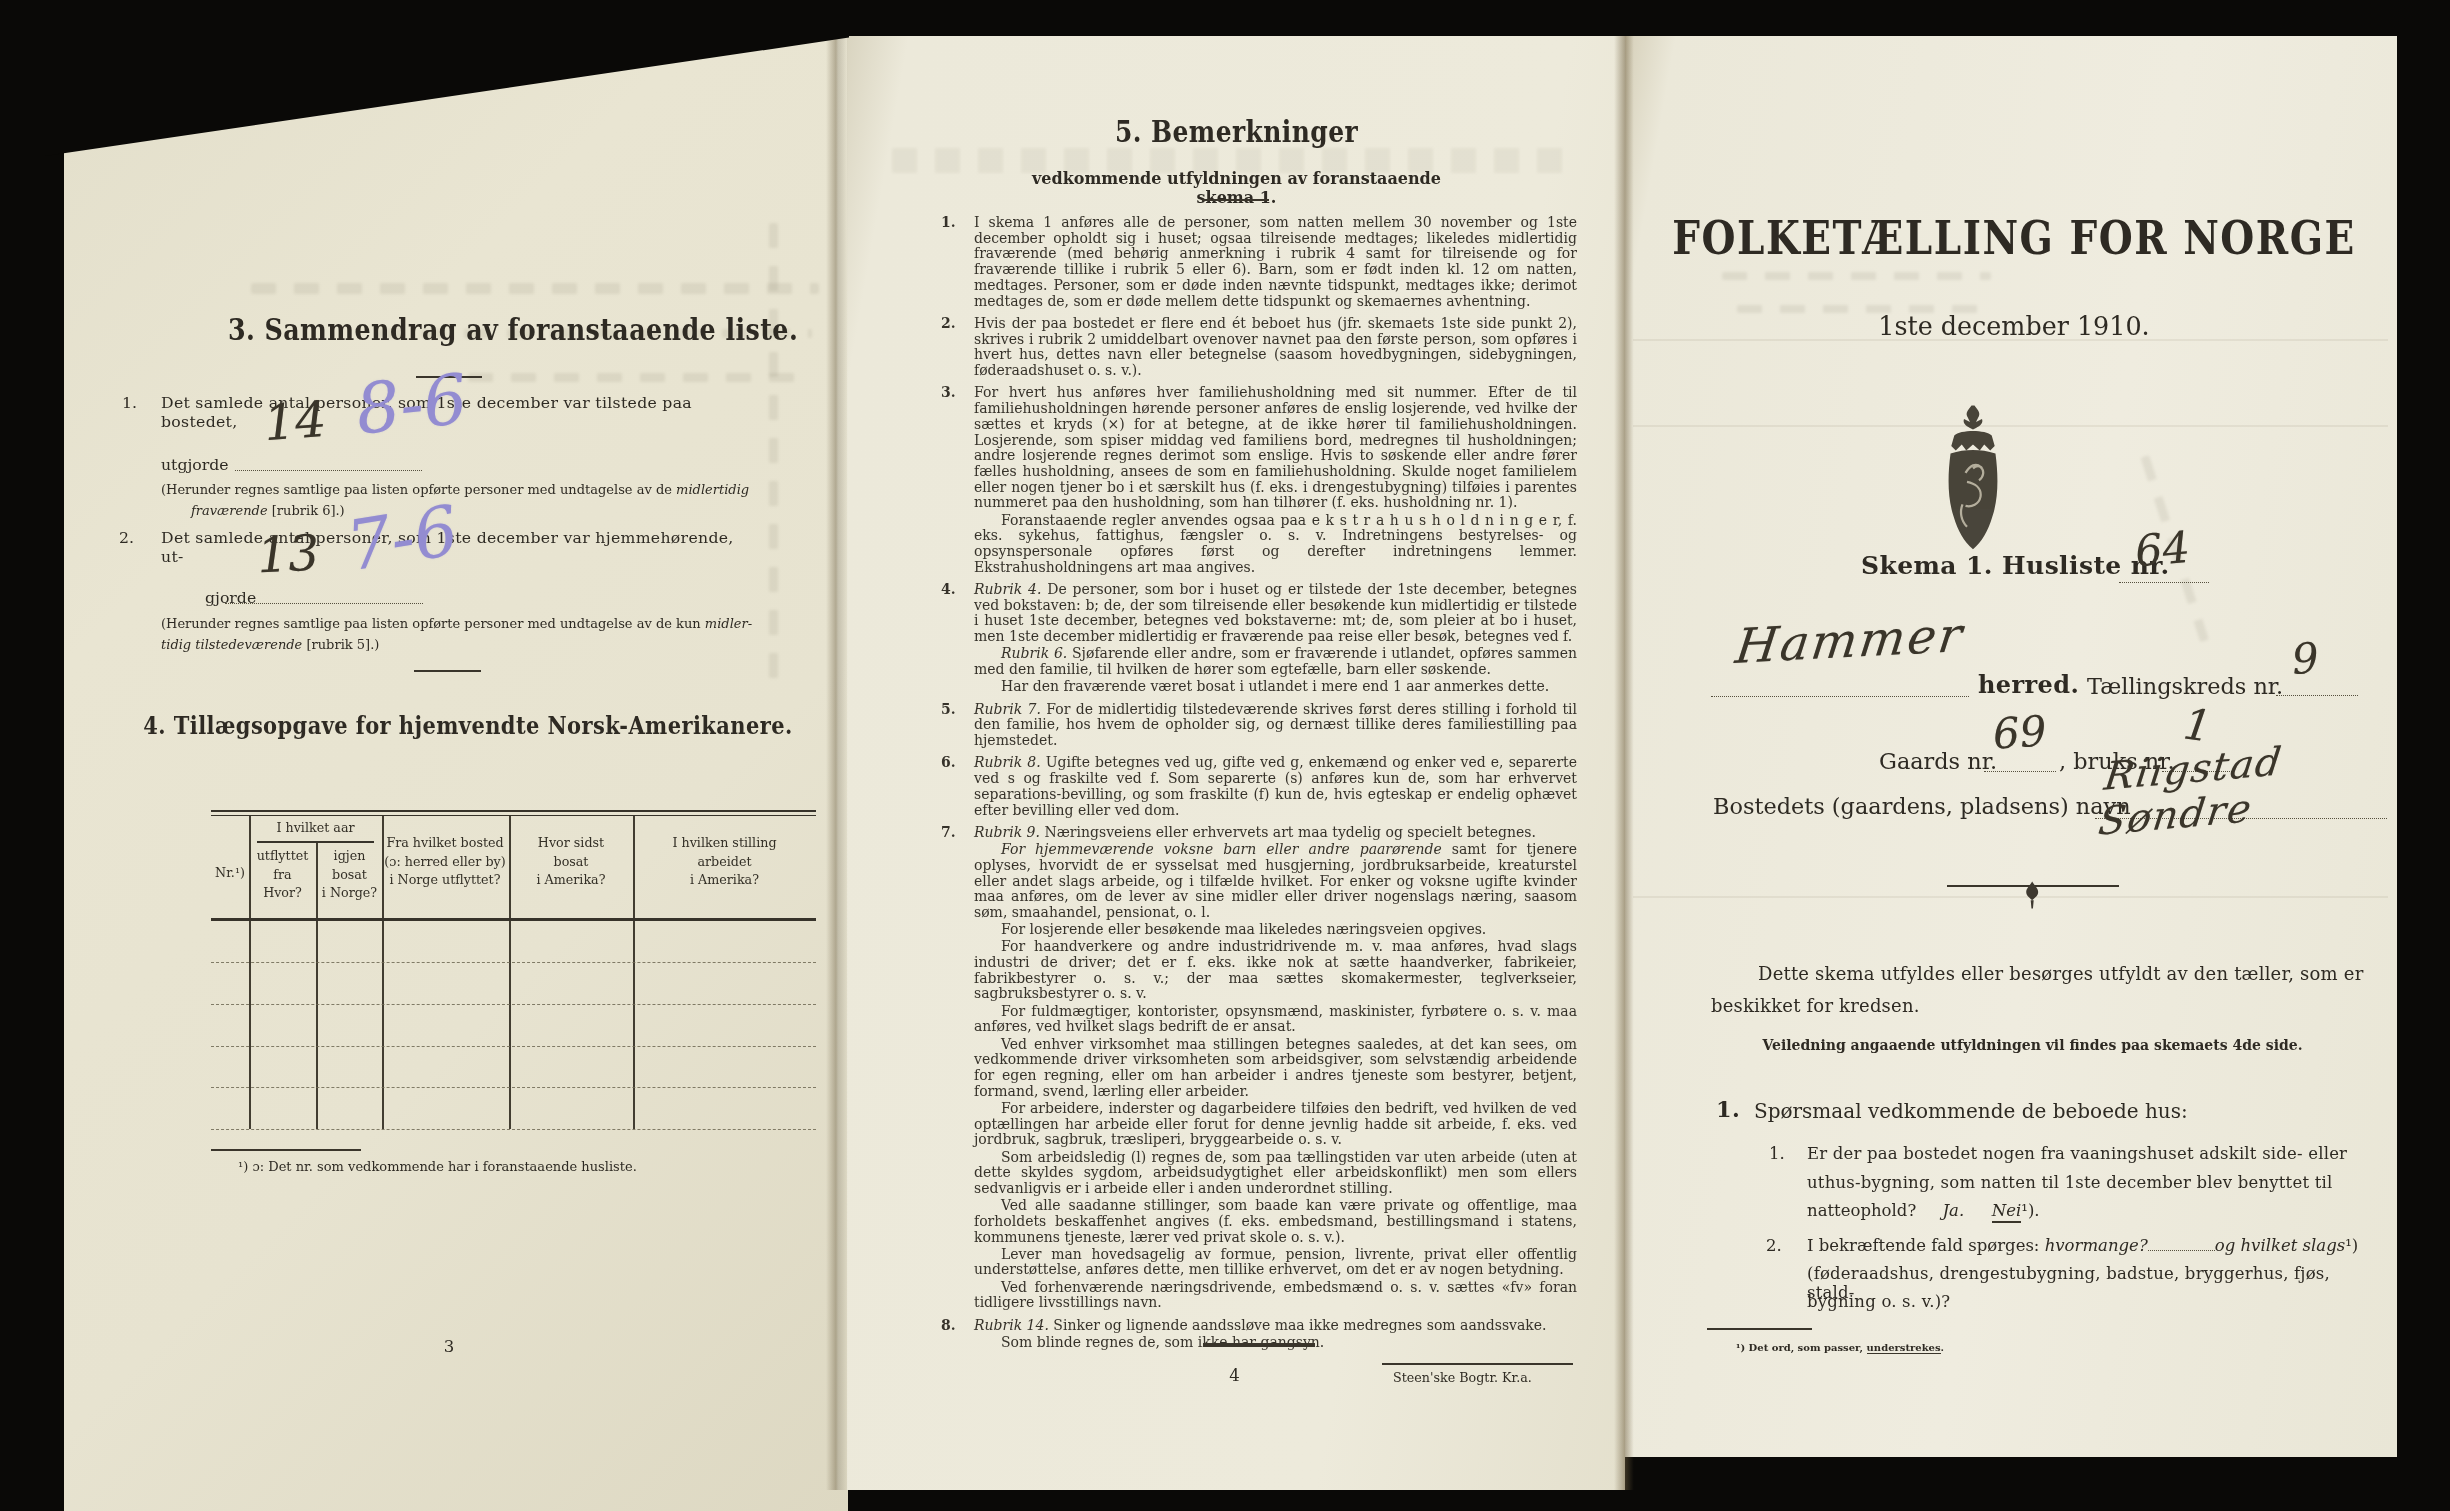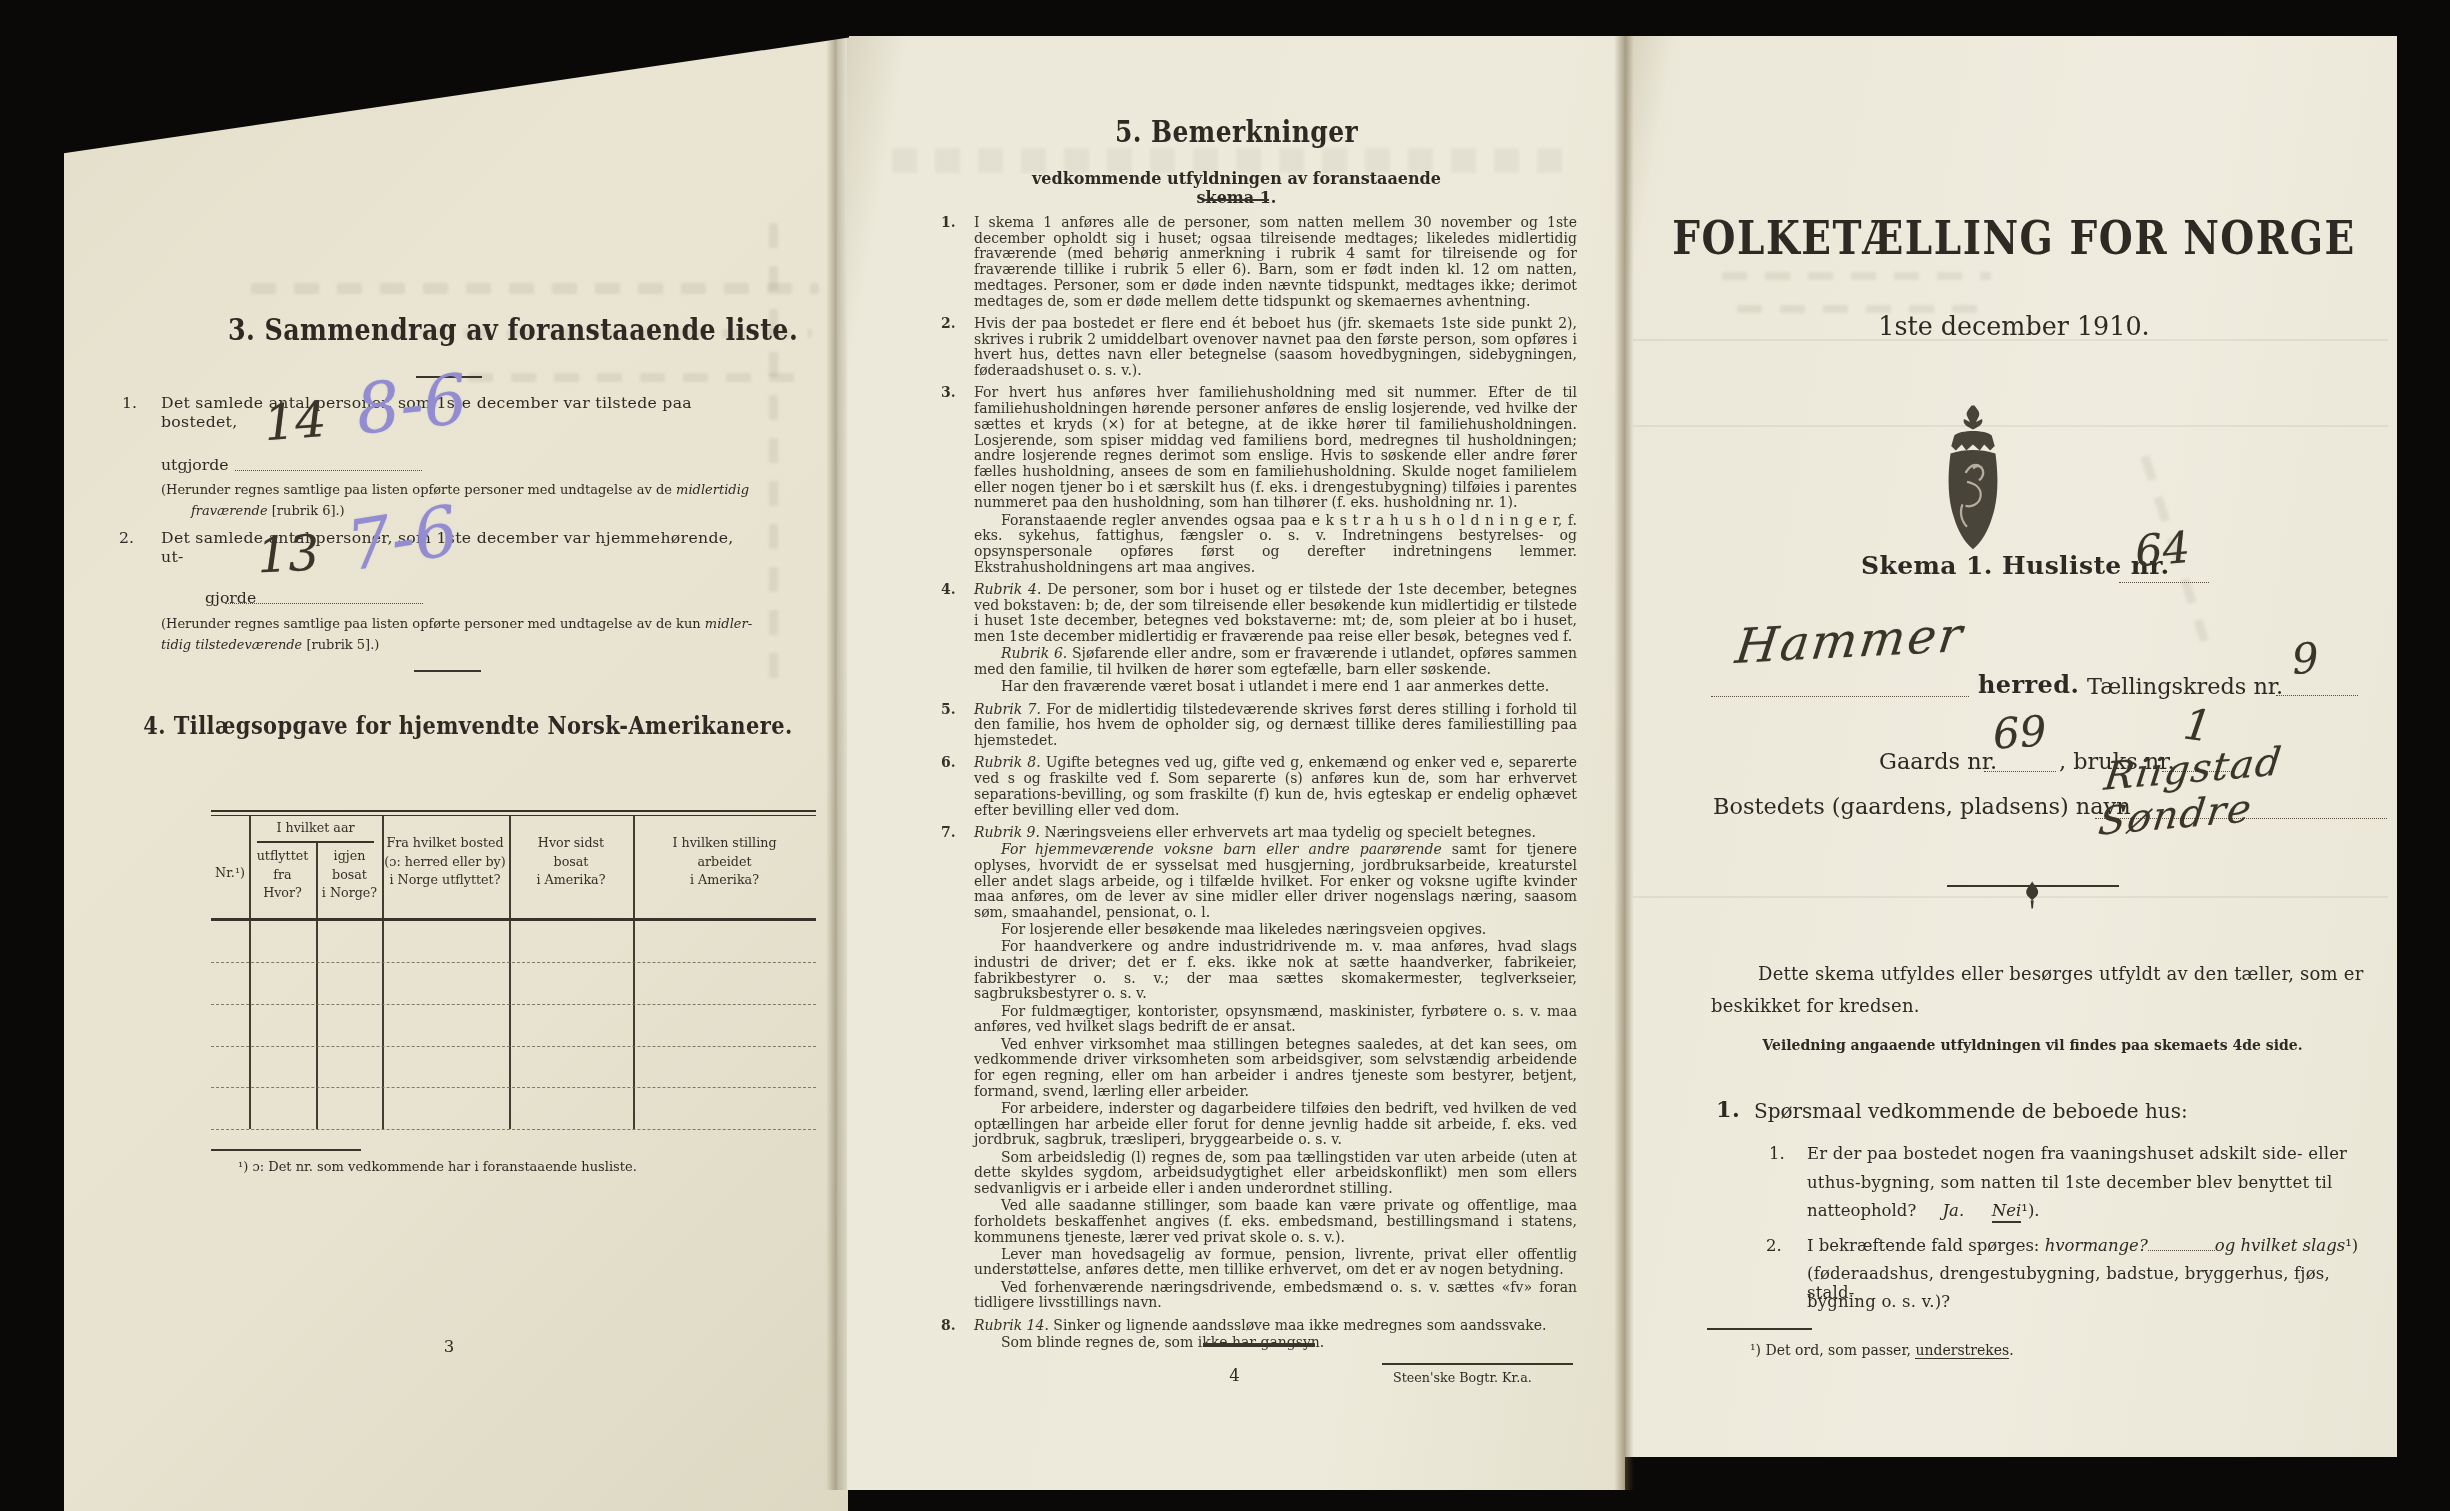--- a/index.html
+++ b/index.html
@@ -286,21 +286,21 @@
     </div>
 
     <div class="abs" style="left:141px;top:1200px;font-size:16.5px;">2.</div>
     <div class="abs" style="left:182px;top:1200px;width:568px;font-size:16.5px;">
       <span>I bekræftende fald spørges: </span><span class="em">hvormange?</span><span class="dots" style="display:inline-block;width:67px;height:13.5px;"></span><span class="em">og hvilket slags</span><span>¹)</span>
     </div>
     <div class="abs" style="left:182px;top:1228px;width:568px;font-size:16.5px;letter-spacing:0.2px;">(føderaadshus, drengestubygning, badstue, bryggerhus, fjøs, stald-</div>
     <div class="abs" style="left:182px;top:1256px;width:568px;font-size:16.5px;letter-spacing:0.2px;">bygning o. s. v.)?</div>
 
     <div class="footnote-sep" style="left:82px;top:1292px;width:105px;"></div>
-    <div class="abs" style="left:125px;top:1306px;font-size:14px;">
+    <div class="abs" style="left:111px;top:1306px;font-size:10px;font-weight:bold;">
       <span>¹) Det ord, som passer, </span><span style="border-bottom:1.5px solid #3a352a;">understrekes</span><span>.</span>
     </div>
   </div>
 
   <div class="crease crease-a"></div>
   <div class="crease crease-b"></div>
   <div class="corner-black"></div>
 </div>
 
 

